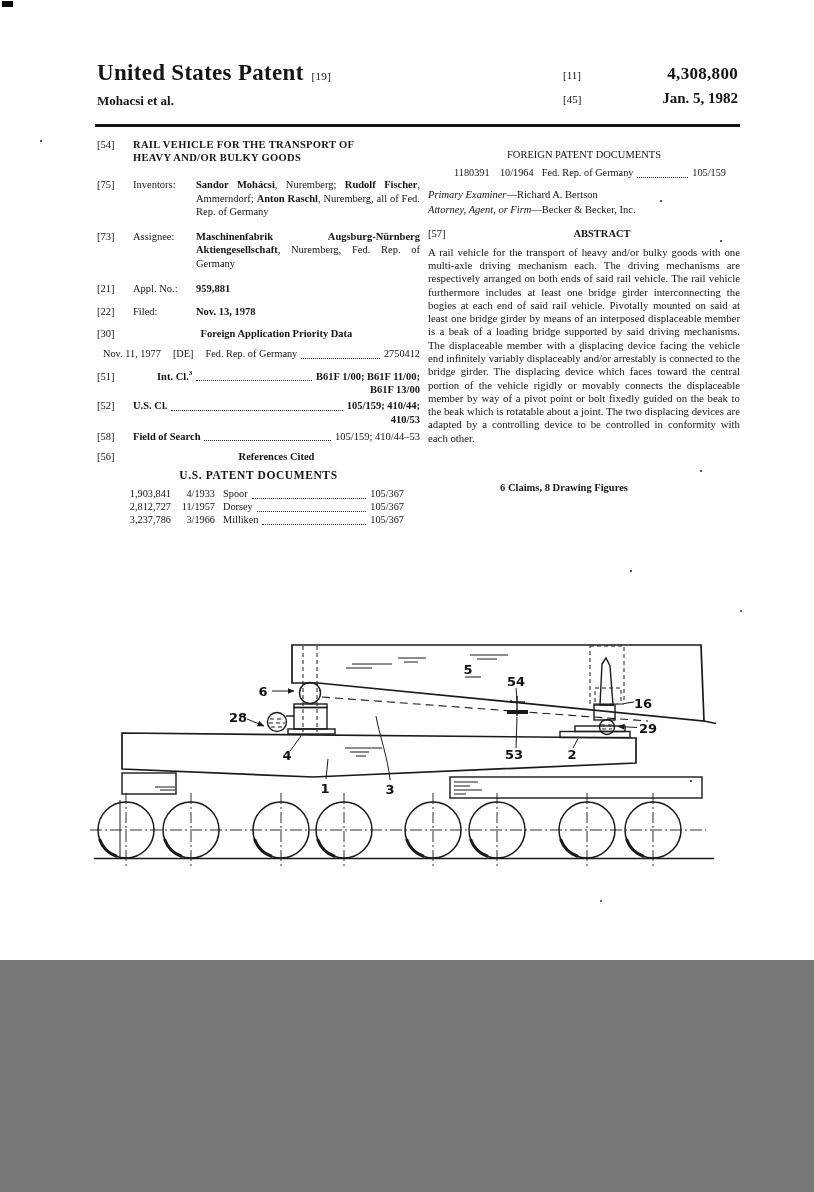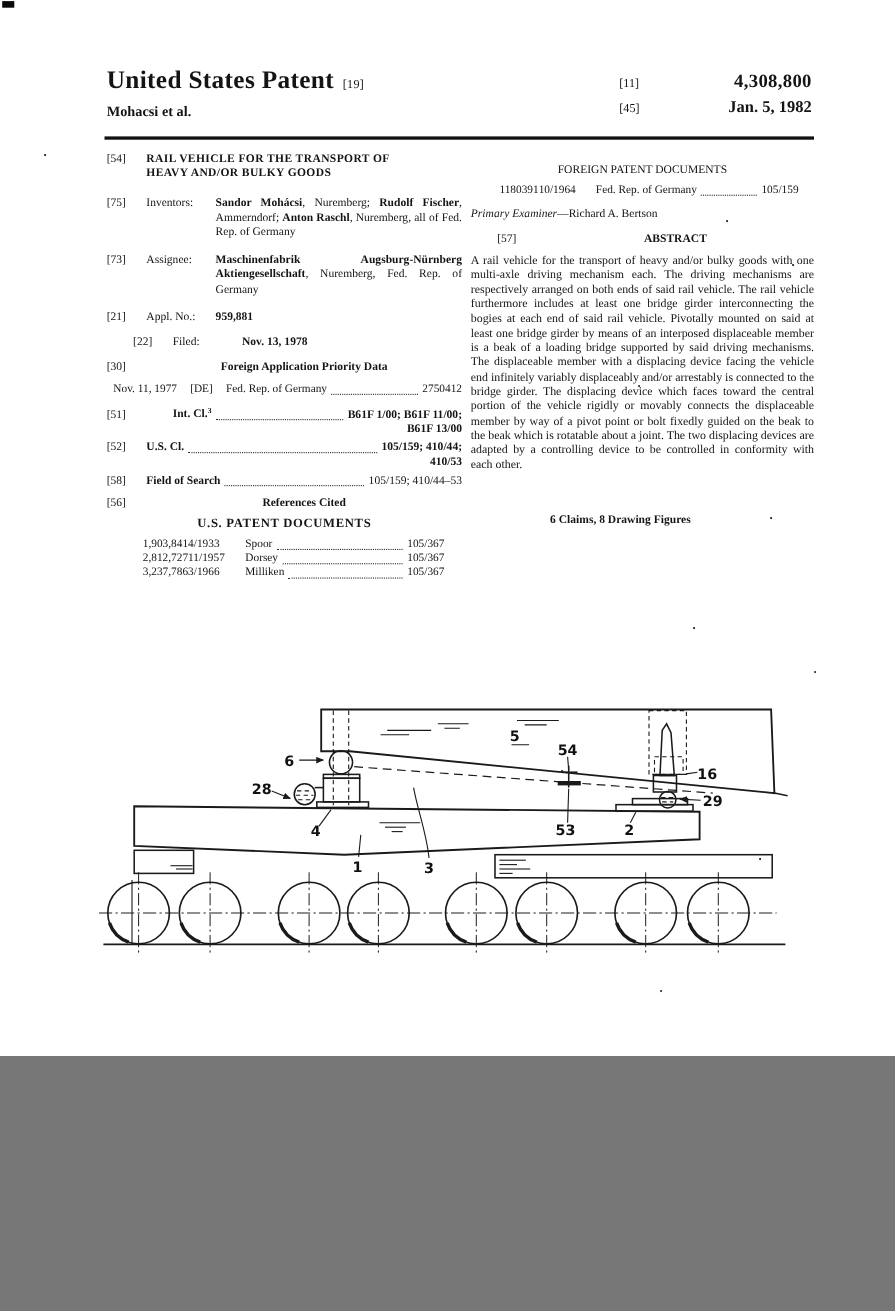--- a/index.html
+++ b/index.html
@@ -32,33 +32,33 @@
   .col-left{left:97px;top:138px;width:323px;}
   .col-right{left:428px;top:148px;width:312px;}
   .f{display:flex;align-items:baseline;}
   .fc{flex:0 0 36px;}
   .fl{flex:0 0 63px;}
   .fv{flex:1 1 auto;text-align:justify;}
   .b{font-weight:bold;}
   .i{font-style:italic;}
   .f54{margin-top:0;}
   .f54 .fv{font-weight:bold;letter-spacing:.35px;max-width:252px;text-align:left;}
-  .mt14{margin-top:14px;} .mt12{margin-top:12px;} .mt10{margin-top:10px;margin-left:24px;}
+  .mt14{margin-top:14px;} .mt12{margin-top:12px;} .mt10{margin-top:10px;}
   .mt9{margin-top:9px;} .mt8{margin-top:8px;} .mt7{margin-top:7px;}
   .mt6{margin-top:6px;} .mt5{margin-top:5px;} .mt4{margin-top:4px;} .mt3{margin-top:3px;}
   .center-head{flex:1 1 auto;text-align:center;font-weight:bold;}
   .leader-row{display:flex;align-items:flex-end;flex:1 1 auto;}
   .dots{flex:1 1 12px;min-width:12px;border-bottom:1.6px dotted #2a2a2a;margin:0 4px 2px 4px;}
   .right-line{text-align:right;}
   .prio-row{display:flex;align-items:flex-end;margin-left:6px;font-size:10.3px;}
   .prio-row .gap{width:12px;}
   .subhead{text-align:center;font-size:11.5px;font-weight:bold;letter-spacing:.6px;}
   .refrow{display:flex;align-items:flex-end;padding-left:22px;padding-right:16px;font-size:10.3px;}
   .rno{flex:0 0 52px;text-align:right;}
-  .rdate{flex:0 0 44px;text-align:left;}
+  .rdate{flex:0 0 44px;text-align:right;}
   .rname{margin-left:8px;}
   .rcls{}
   .foreignrow{padding-left:26px;padding-right:14px;}
   .attline{margin-top:2px;}
   .abstract{margin:6px 0 0 0;text-align:justify;font-size:10.8px;line-height:1.23;}
   .claims{margin-top:36px;text-align:center;font-weight:bold;padding-right:40px;}
   
   .fig{position:absolute;left:0;top:608px;width:814px;height:282px;}
   .s{fill:none;stroke:#1a1a1a;stroke-width:1.4;}
   .s15{fill:none;stroke:#1a1a1a;stroke-width:1.7;}
@@ -216,20 +216,23 @@
       <span>1180391</span>
       <span class="rdate">10/1964</span>
       <span class="rname">Fed. Rep. of Germany</span>
       <span class="dots"></span>
       <span>105/159</span>
     </div>
 
     <div class="mt8">
       <span class="i">Primary Examiner</span><span>—</span><span>Richard A. Bertson</span>
     </div>
+    <div class="attline">
+      <span class="i">Attorney, Agent, or Firm</span><span>—</span><span>Becker &amp; Becker, Inc.</span>
+    </div>
 
     <div class="f mt10">
       <span class="fc">[57]</span>
       <span class="center-head">ABSTRACT</span>
     </div>
 
     <p class="abstract">A rail vehicle for the transport of heavy and/or bulky goods with one multi-axle driving mechanism each. The driving mechanisms are respectively arranged on both ends of said rail vehicle. The rail vehicle furthermore includes at least one bridge girder interconnecting the bogies at each end of said rail vehicle. Pivotally mounted on said at least one bridge girder by means of an interposed displaceable member is a beak of a loading bridge supported by said driving mechanisms. The displaceable member with a displacing device facing the vehicle end infinitely variably displaceably and/or arrestably is connected to the bridge girder. The displacing device which faces toward the central portion of the vehicle rigidly or movably connects the displaceable member by way of a pivot point or bolt fixedly guided on the beak to the beak which is rotatable about a joint. The two displacing devices are adapted by a controlling device to be controlled in conformity with each other.</p>
 
     <div class="claims">6 Claims, 8 Drawing Figures</div>
   </div>

